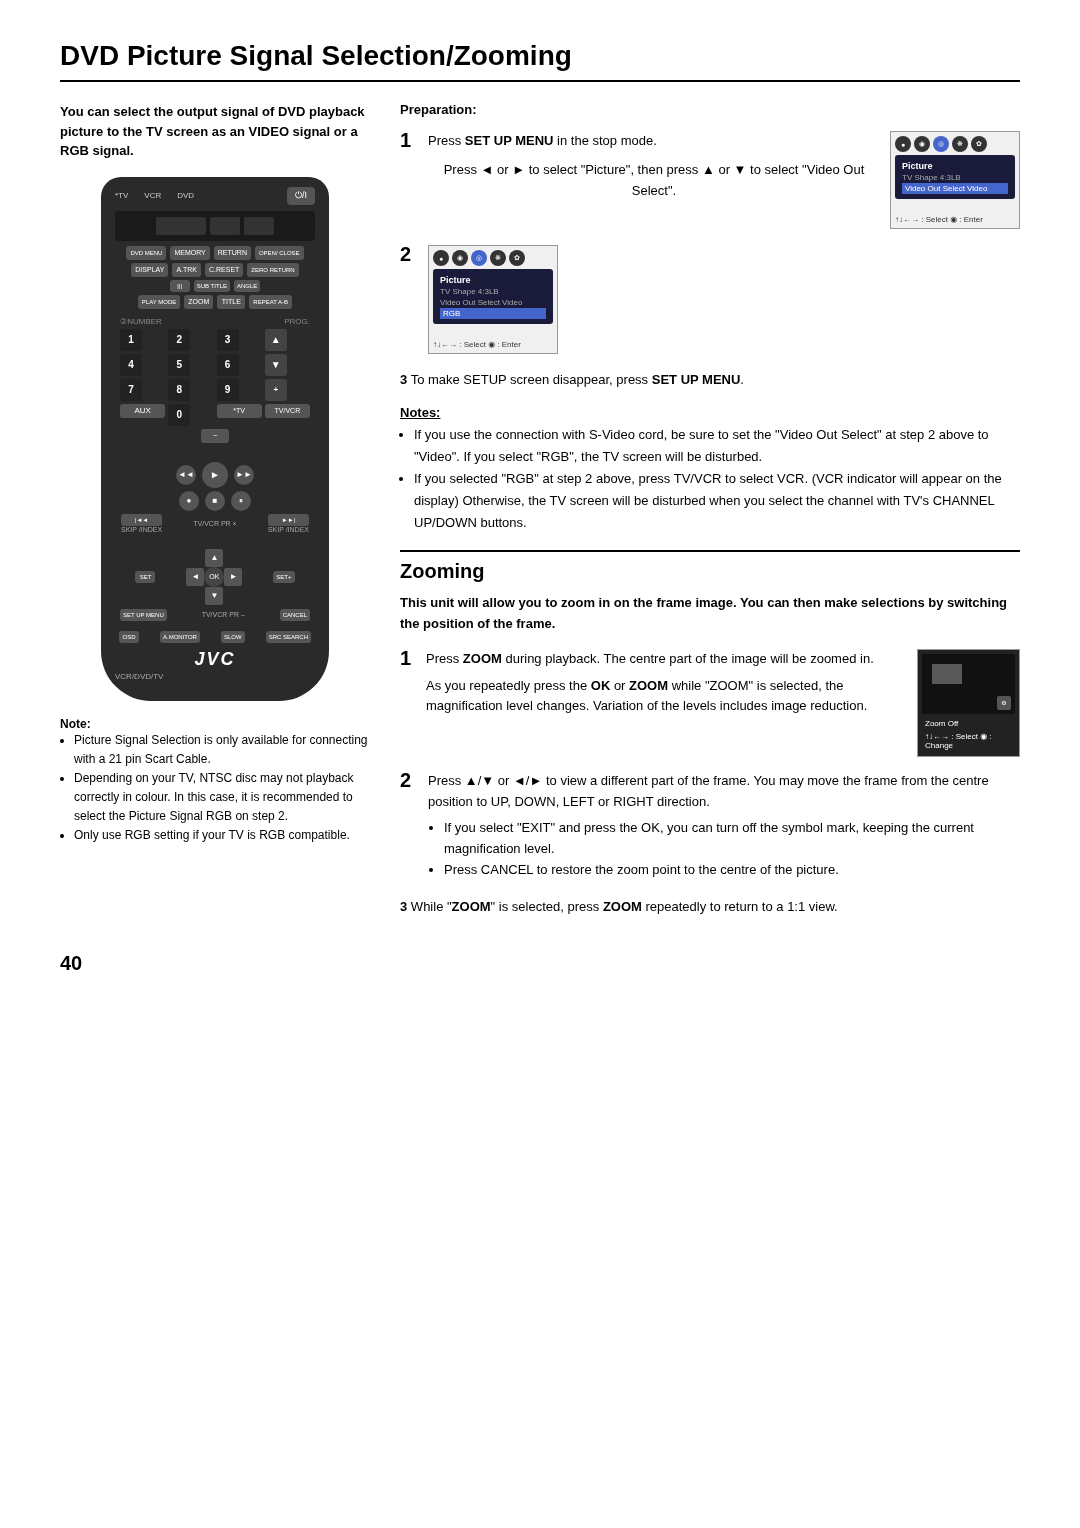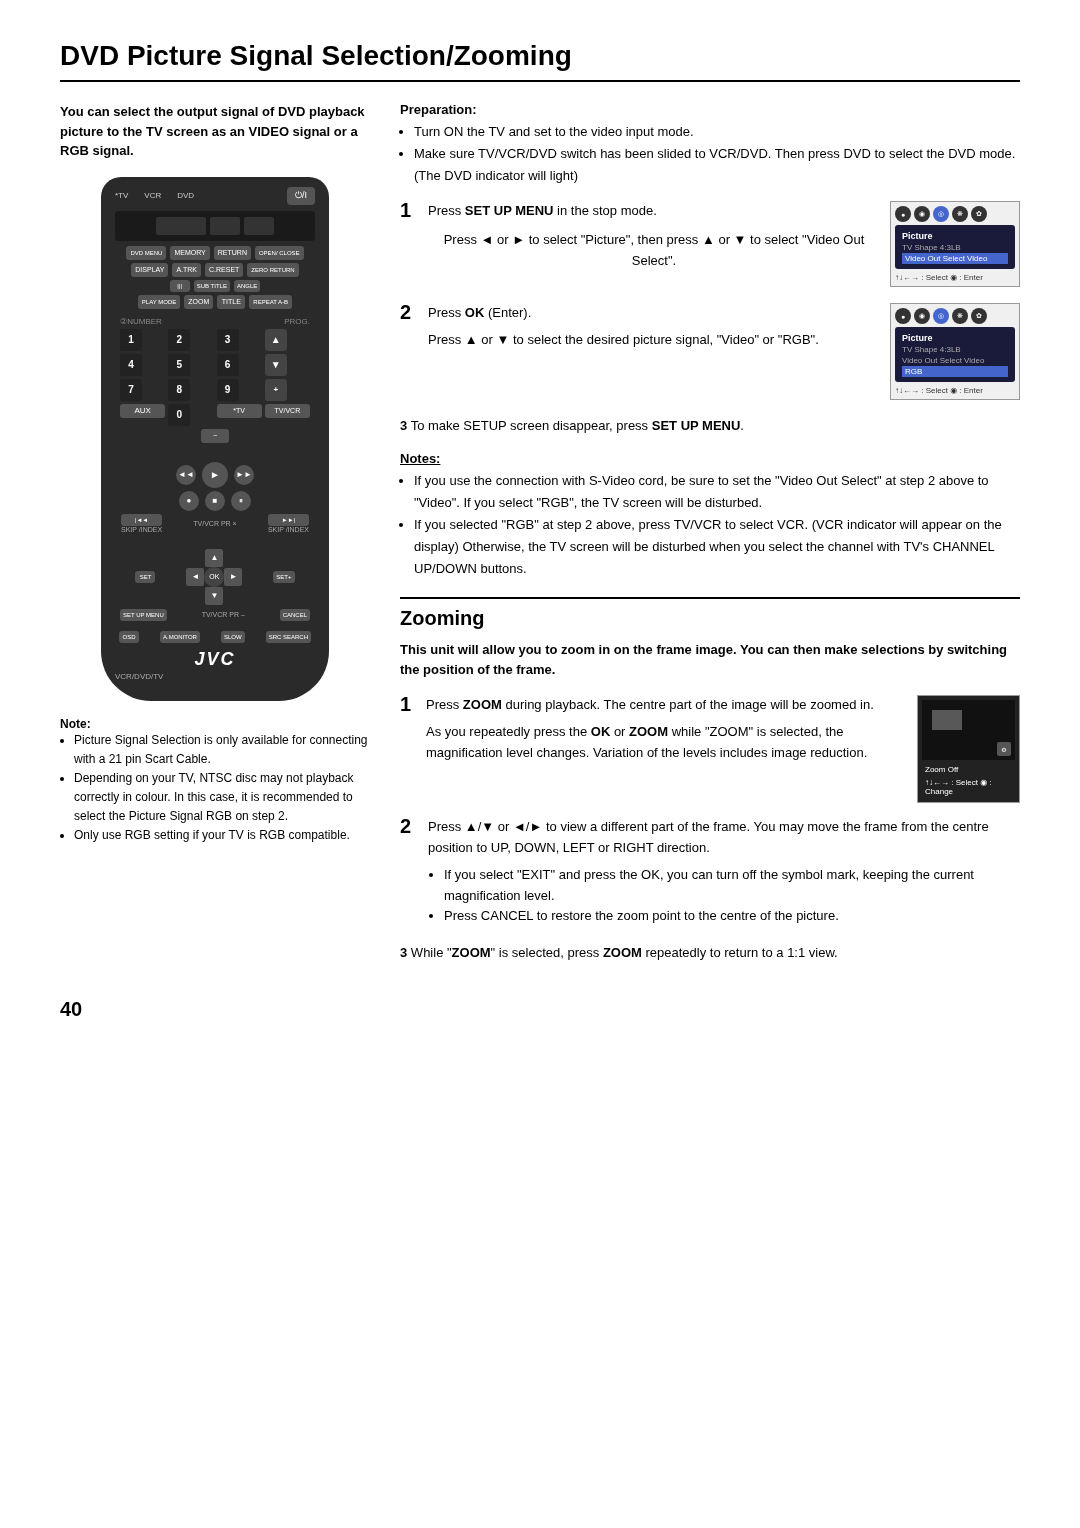--- a/index.html
+++ b/index.html
@@ -278,21 +278,21 @@
       padding: 4px;
       font-size: 8px;
     }
 
     .menu-screen {
       background: #1a1a3a;
       color: #fff;
       padding: 5px 7px;
       border-radius: 3px;
       font-size: 8px;
-      margin-bottom: 4px;
+      margin-bottom: 16px;
     }
 
     .menu-row {
       padding: 1px 0;
     }
 
     .menu-row.highlighted {
       background: #4466cc;
       padding: 1px 3px;
     }
@@ -578,24 +578,20 @@
         <li>Depending on your TV, NTSC disc may not playback correctly in colour. In this case, it is recommended to select the Picture Signal RGB on step 2.</li>
         <li>Only use RGB setting if your TV is RGB compatible.</li>
       </ul>
     </div>
   </div>
 
   <div class="right-col">
 
     <div class="preparation-section">
       <div class="prep-title">Preparation:</div>
-      <ul class="prep-list">
-        <li>Turn ON the TV and set to the video input mode.</li>
-        <li>Make sure TV/VCR/DVD switch has been slided to VCR/DVD. Then press DVD to select the DVD mode. (The DVD indicator will light)</li>
-      </ul>
     </div>
 
     <div class="step-block">
       <div class="step-num">1</div>
       <div class="step-content">
         <p>Press <strong>SET UP MENU</strong> in the stop mode.</p>
         <p style="margin-top:8px;text-align:center;">Press ◄ or ► to select "Picture", then press ▲ or ▼ to select "Video Out Select".</p>
       </div>
       <div class="step-image">
         <div class="menu-icons-row">
@@ -609,24 +605,20 @@
           <div class="menu-row" style="font-size:9px;font-weight:bold;">Picture</div>
           <div class="menu-row" style="color:#aaa;">TV Shape 4:3LB</div>
           <div class="menu-row highlighted">Video Out Select Video</div>
         </div>
         <div class="menu-nav-hint">↑↓←→ : Select ◉ : Enter</div>
       </div>
     </div>
 
     <div class="step-block">
       <div class="step-num">2</div>
-      <div class="step-content">
-        <p>Press <strong>OK</strong> (Enter).</p>
-        <p style="margin-top:6px;">Press ▲ or ▼ to select the desired picture signal, "Video" or "RGB".</p>
-      </div>
       <div class="step-image">
         <div class="menu-icons-row">
           <div class="menu-icon">●</div>
           <div class="menu-icon">◉</div>
           <div class="menu-icon" style="background:#4466cc;">◎</div>
           <div class="menu-icon">❋</div>
           <div class="menu-icon">✿</div>
         </div>
         <div class="menu-screen">
           <div class="menu-row" style="font-size:9px;font-weight:bold;">Picture</div>

